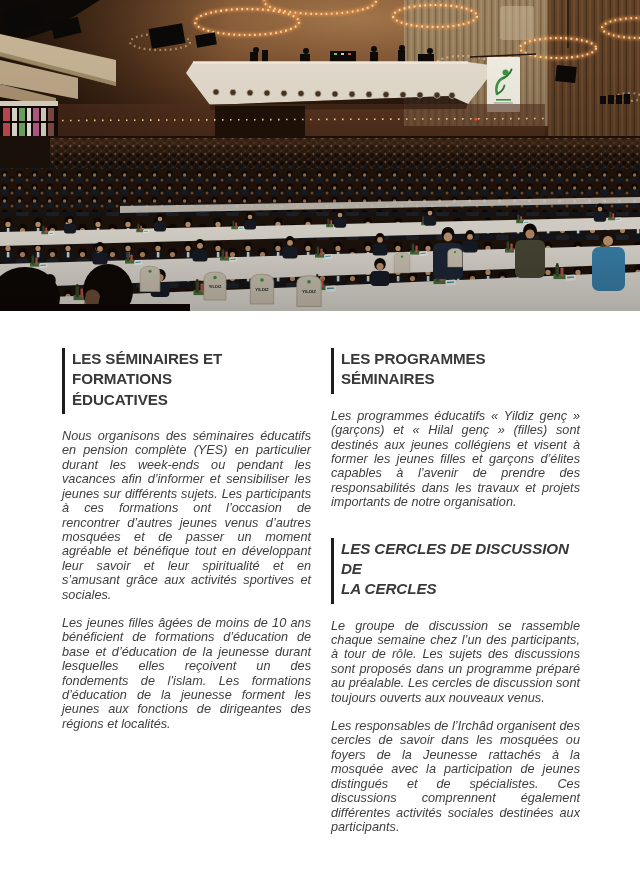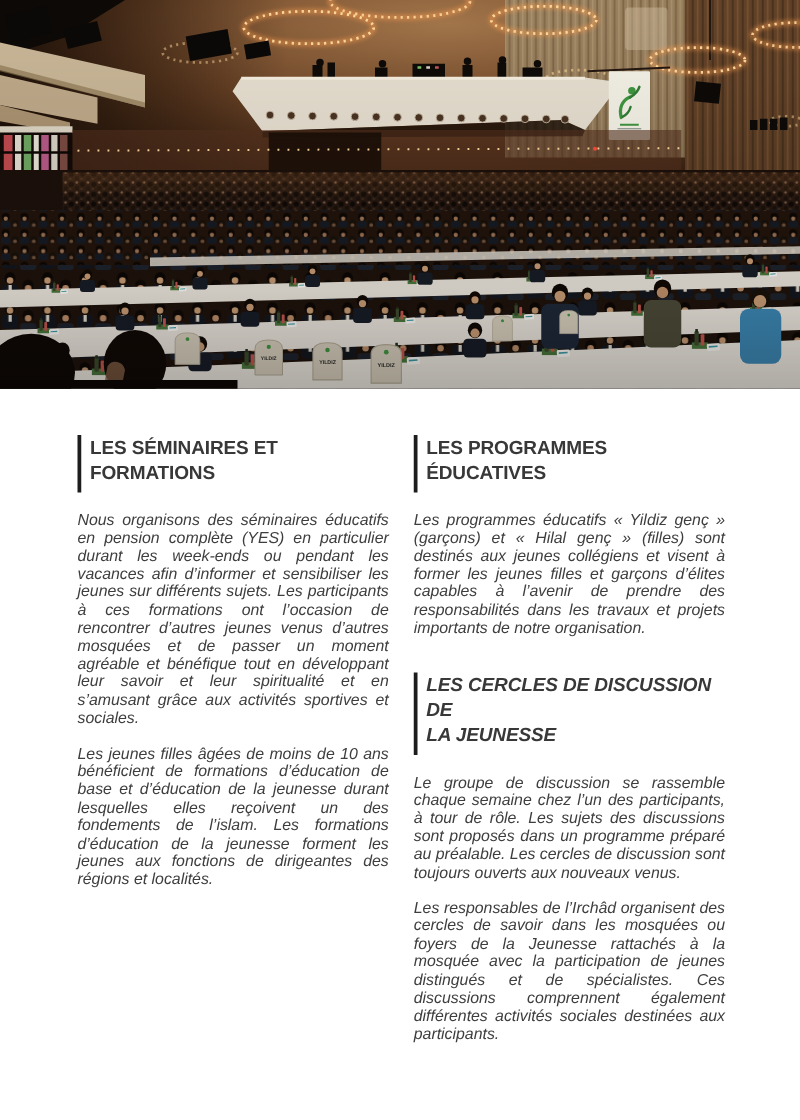--- a/index.html
+++ b/index.html
@@ -339,32 +339,33 @@
     </g>
 
     <rect x="0" y="0" width="640" height="311" fill="url(#vign)"></rect>
   </svg>
 
   <section class="content">
 
     <div class="col">
       <h2>
           <span class="hline"><span>LES SÉMINAIRES ET FORMATIONS</span></span>
+          <span class="hline"><span>ÉDUCATIVES</span></span>
         </h2>
       <p>Nous organisons des séminaires éducatifs en pension complète (YES) en particulier durant les week-ends ou pendant les vacances afin d’informer et sensibiliser les jeunes sur différents sujets. Les participants à ces formations ont l’occasion de rencontrer d’autres jeunes venus d’autres mosquées et de passer un moment agréable et bénéfique tout en développant leur savoir et leur spiritualité et en s’amusant grâce aux activités sportives et sociales.</p>
       <p>Les jeunes filles âgées de moins de 10 ans bénéficient de formations d’éducation de base et d’éducation de la jeunesse durant lesquelles elles reçoivent un des fondements de l’islam. Les formations d’éducation de la jeunesse forment les jeunes aux fonctions de dirigeantes des régions et localités.</p>
     </div>
 
     <div class="col">
       <h2>
-          <span class="hline"><span>LES PROGRAMMES ÉDUCATIVES</span></span>
+          <span class="hline"><span>LES PROGRAMMES SÉMINAIRES</span></span>
         </h2>
       <p>Les programmes éducatifs « Yildiz genç » (garçons) et « Hilal genç » (filles) sont destinés aux jeunes collégiens et visent à former les jeunes filles et garçons d’élites capables à l’avenir de prendre des responsabilités dans les travaux et projets importants de notre organisation.</p>
       <h2 class="second">
           <span class="hline"><span>LES CERCLES DE DISCUSSION DE</span></span>
-          <span class="hline"><span>LA JEUNESSE</span></span>
+          <span class="hline"><span>LA CERCLES</span></span>
         </h2>
       <p>Le groupe de discussion se rassemble chaque semaine chez l’un des participants, à tour de rôle. Les sujets des discussions sont proposés dans un programme préparé au préalable. Les cercles de discussion sont toujours ouverts aux nouveaux venus.</p>
       <p>Les responsables de l’Irchâd organisent des cercles de savoir dans les mosquées ou foyers de la Jeunesse rattachés à la mosquée avec la participation de jeunes distingués et de spécialistes. Ces discussions comprennent également différentes activités sociales destinées aux participants.</p>
     </div>
 
   </section>
 </div>
 
 </body></html>

